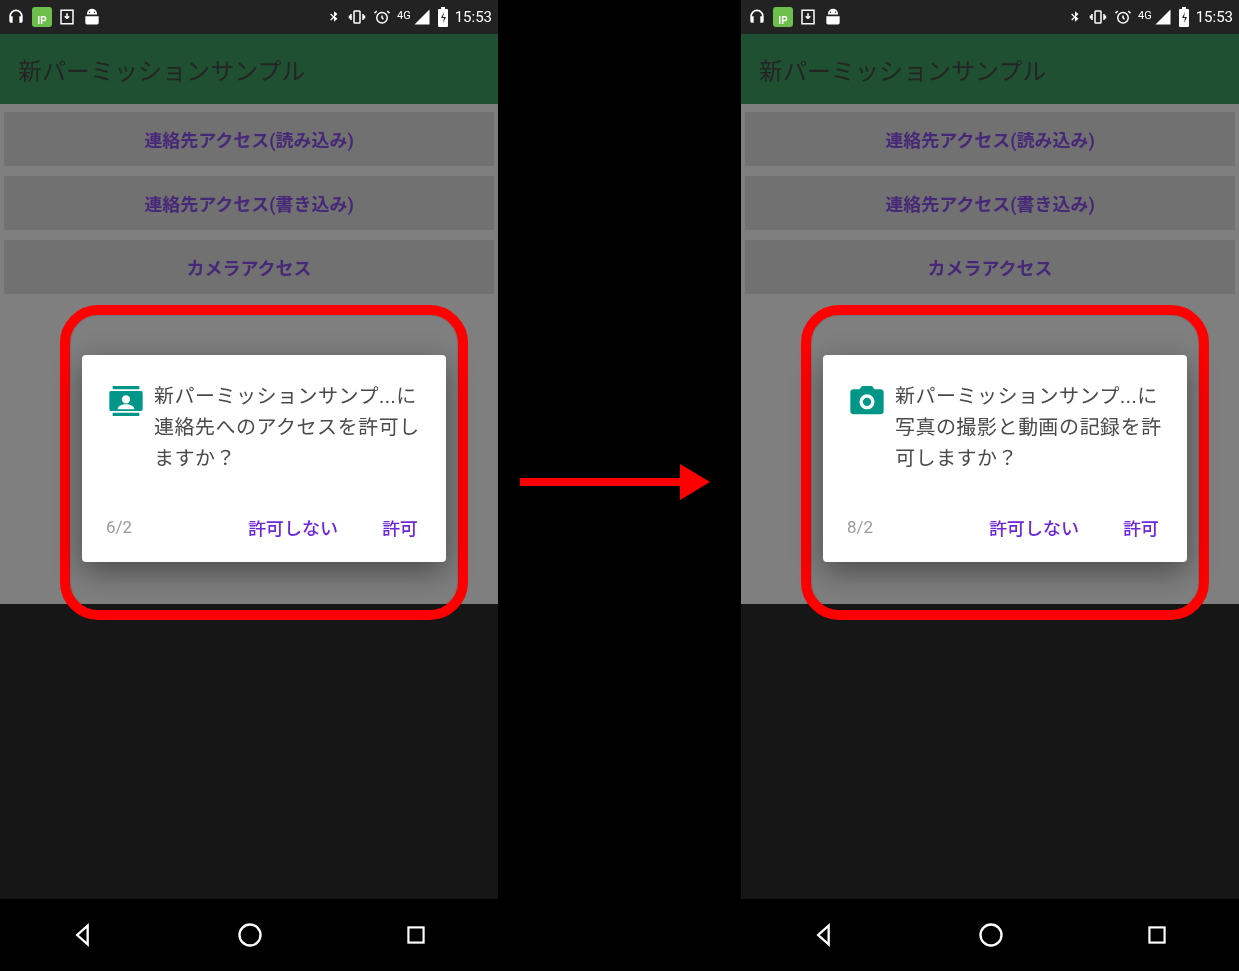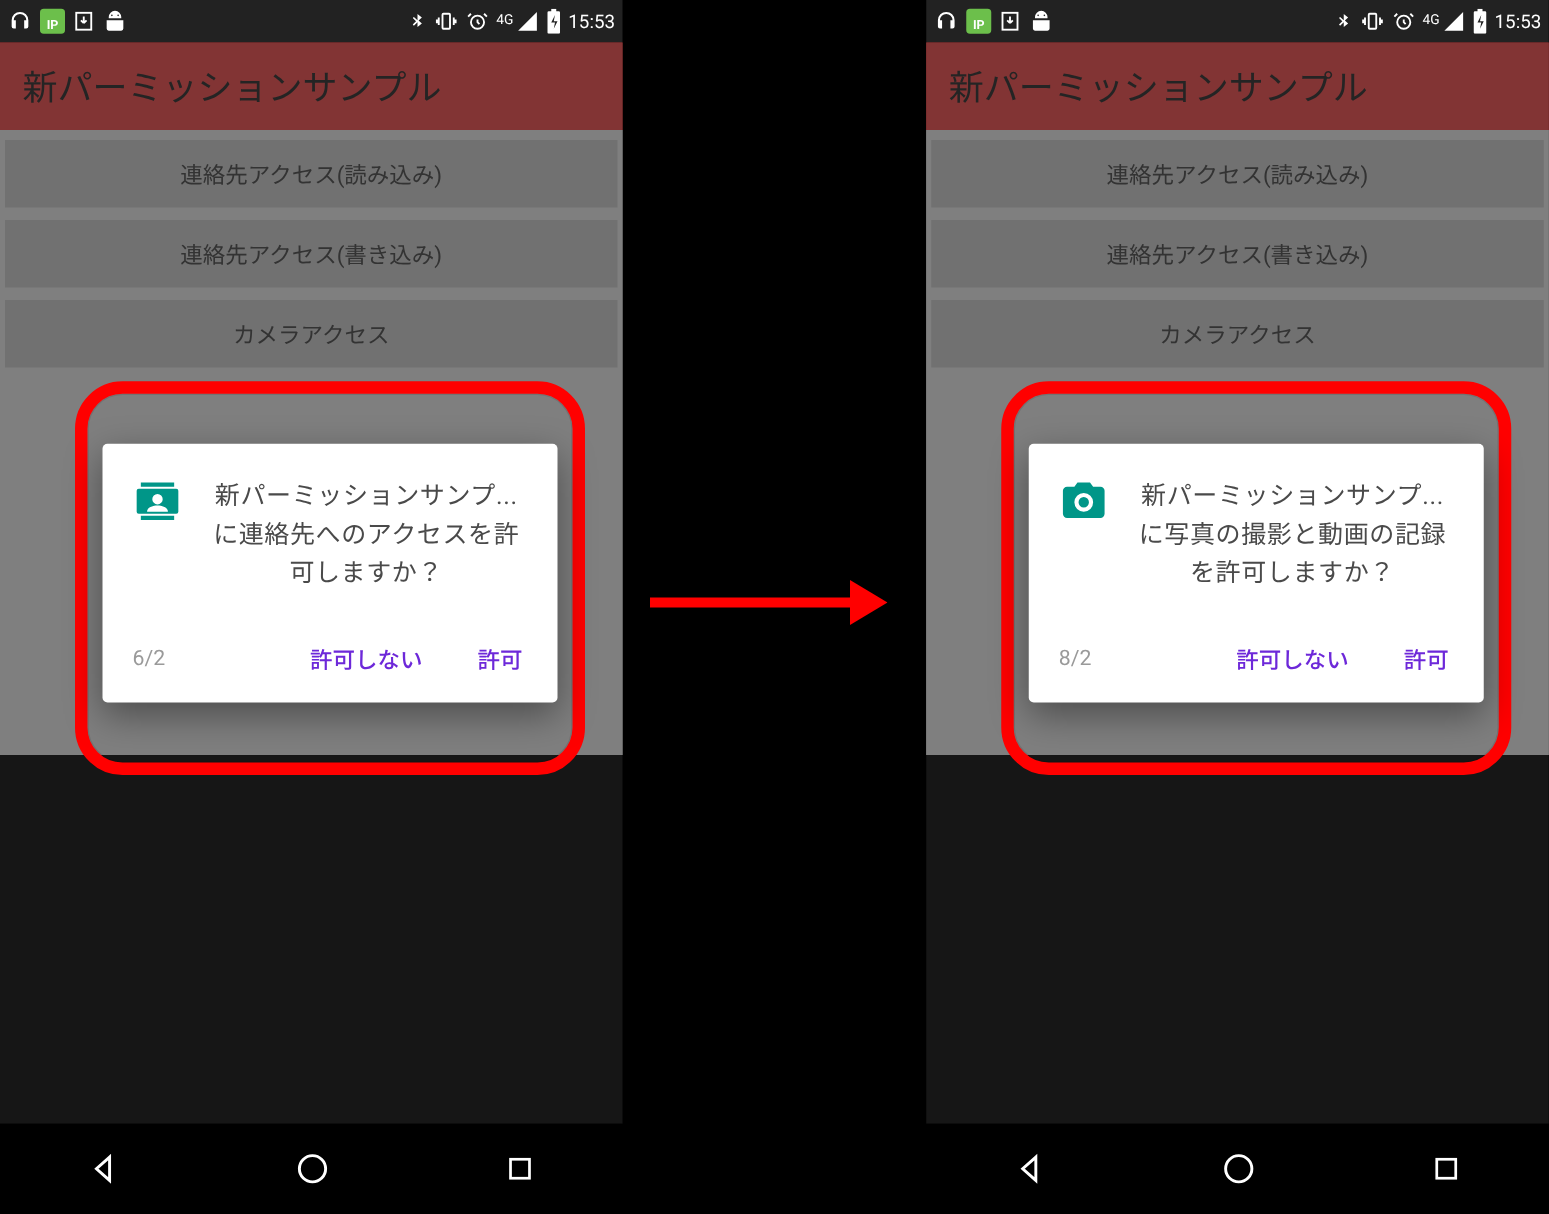--- a/index.html
+++ b/index.html
@@ -9,21 +9,20 @@
       height: 971px;
       position: relative;
       font-family: Roboto, "Noto Sans JP", sans-serif;
       overflow: hidden;
     }
     .phone {
       position: absolute;
       width: 498px;
       height: 971px;
       background: #000;
-      text-align: center;
     }
     .phone-left { left: 0; }
     .phone-right { right: 0; }
 
     
     .status-bar {
       height: 34px;
       background: #222;
       display: flex;
       align-items: center;
@@ -44,44 +43,45 @@
       width: 20px; height: 20px;
       border-radius: 3px;
       display: flex; align-items: flex-end; justify-content: center;
       color: #fff; font-size: 10px; font-weight: bold;
       padding-bottom: 1px;
     }
 
     
     .app-bar {
       height: 70px;
-      background: #ef4444;
+      background: #15803d;
       display: flex;
       align-items: center;
       padding: 12px 18px;
       color: #1f1f1f;
-      font-size: 28px;
+      font-size: 24px;
     }
 
     
     .buttons-area {
       background: #e8e8e8;
       padding: 8px 0 300px;
       position: relative;
       flex: 1;
     }
     .perm-button {
       margin: 0 4px 10px;
       height: 54px;
       background: #c9c9c9;
       display: flex;
       align-items: center;
       justify-content: center;
-      color: #404040;
+      color: #6d28d9;
       font-size: 18px;
+      font-weight: bold;
     }
 
     
     .scrim {
       position: absolute;
       top: 34px;
       left: 0;
       right: 0;
       bottom: 72px;
       background: rgba(40,40,40,0.55);
@@ -99,21 +99,21 @@
       box-shadow: 0 0 0 1px rgba(0,0,0,0.1) inset;
     }
     .dialog {
       background: #fff;
       border-radius: 4px;
       box-shadow: 0 10px 30px rgba(0,0,0,0.4);
       padding: 26px 24px 14px;
     }
     .dialog-body {
       display: flex;
-      gap: 18px;
+      gap: 8px;
     }
     .dialog-icon { flex: none; width: 40px; }
     .dialog-text {
       color: #4a4a4a;
       font-size: 20px;
       line-height: 1.55;
       letter-spacing: 0.5px;
     }
     .dialog-actions {
       display: flex;

